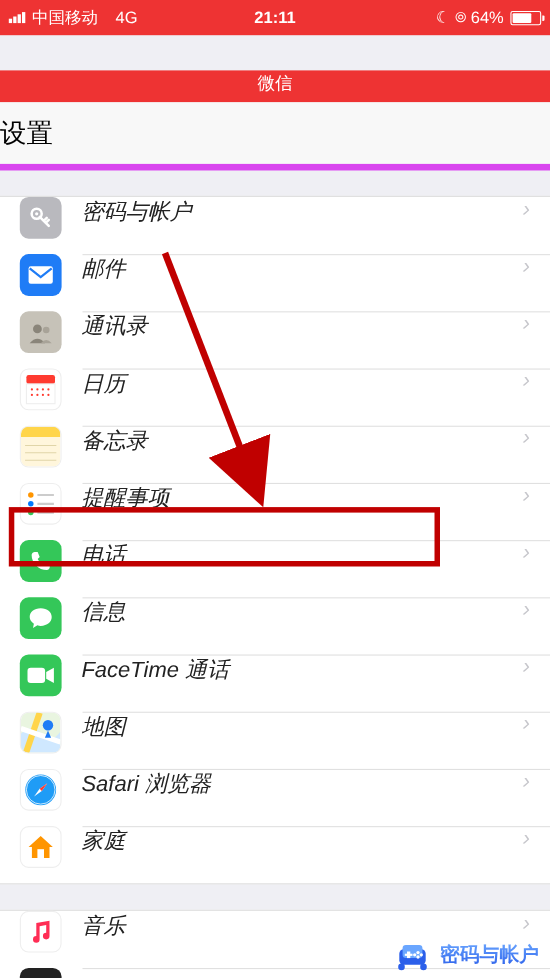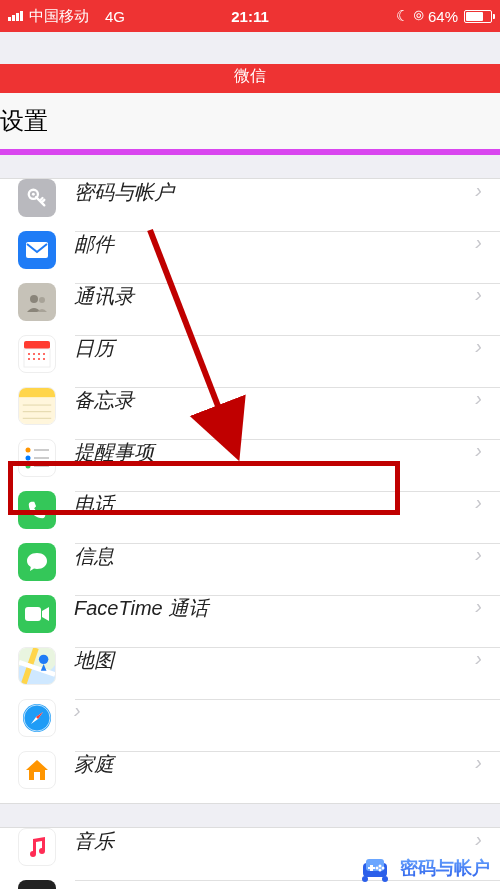--- a/index.html
+++ b/index.html
@@ -303,20 +303,21 @@
 
   <div class="row">
     <div class="icon-box" style="background:#fff;border:1px solid #eee;">
       <svg width="32" height="32" viewBox="0 0 32 32">
           <circle cx="16" cy="16" r="14" fill="#1f9cf6"></circle>
           <circle cx="16" cy="16" r="13" fill="none" stroke="#fff" stroke-width="0.7"></circle>
           <path d="M22 10 L17 17 L10 22 L15 15 Z" fill="#fff"></path>
           <path d="M22 10 L15 15 L17 17 Z" fill="#ff3b30"></path>
         </svg>
     </div>
+    <div class="row-label">Safari 浏览器</div>
     <div class="chevron">›</div>
   </div>
 
   <div class="row">
     <div class="icon-box" style="background:#fff;border:1px solid #eee;">
       <svg width="28" height="28" viewBox="0 0 28 28">
           <path d="M14 4 L25 14 L22 14 L22 24 L6 24 L6 14 L3 14 Z" fill="#ff9500"></path>
           <rect x="11" y="16" width="6" height="8" fill="#fff"></rect>
         </svg>
     </div>

